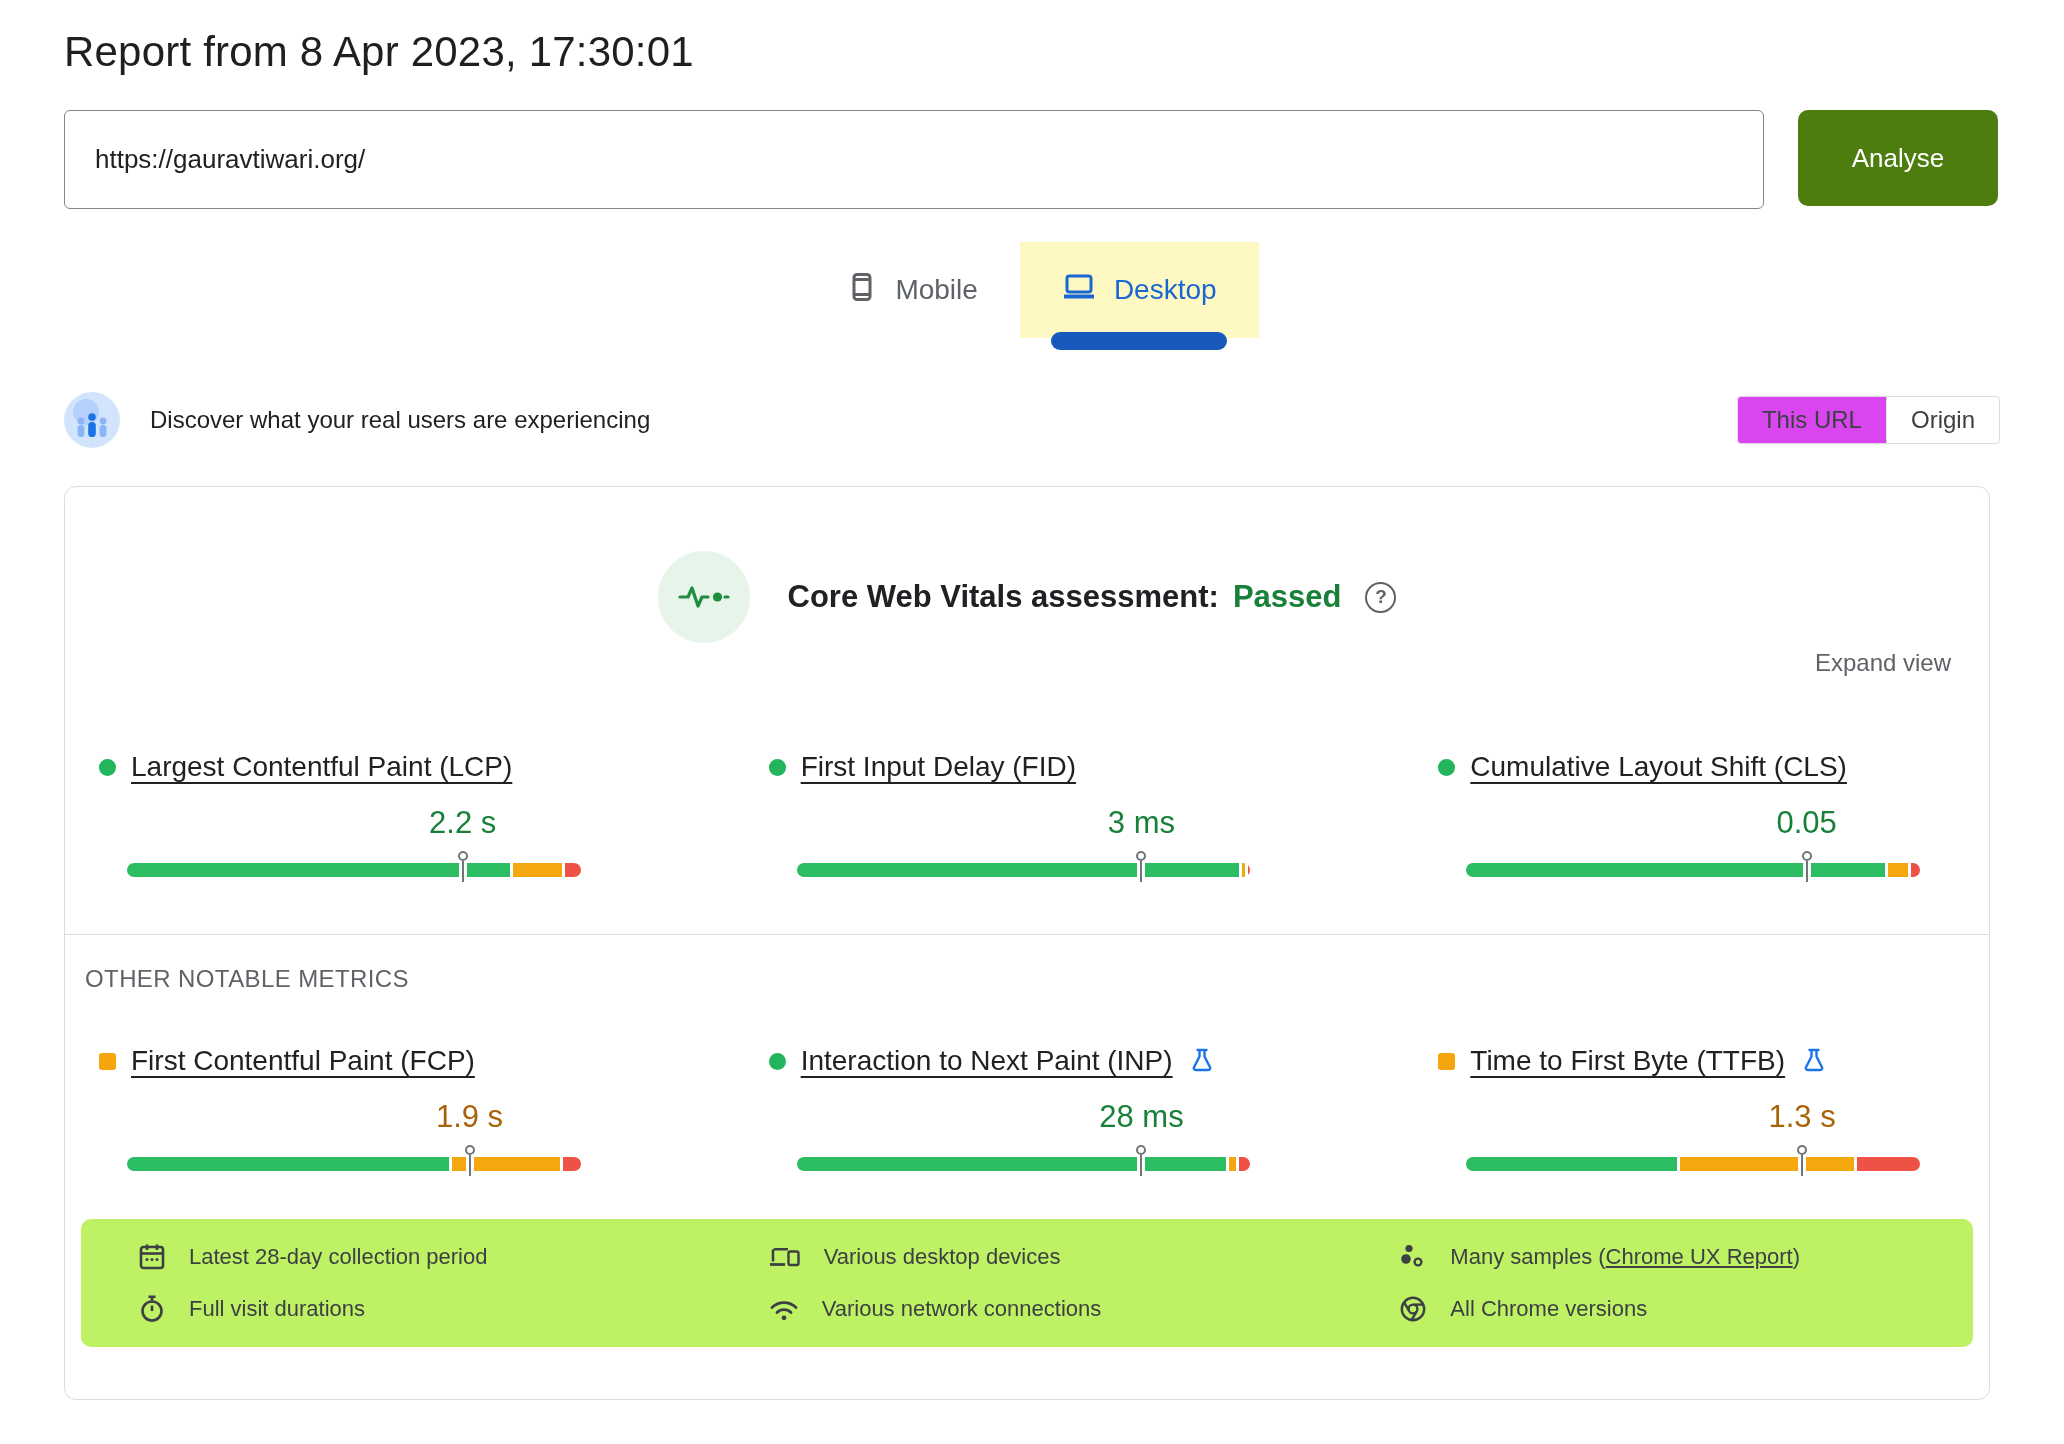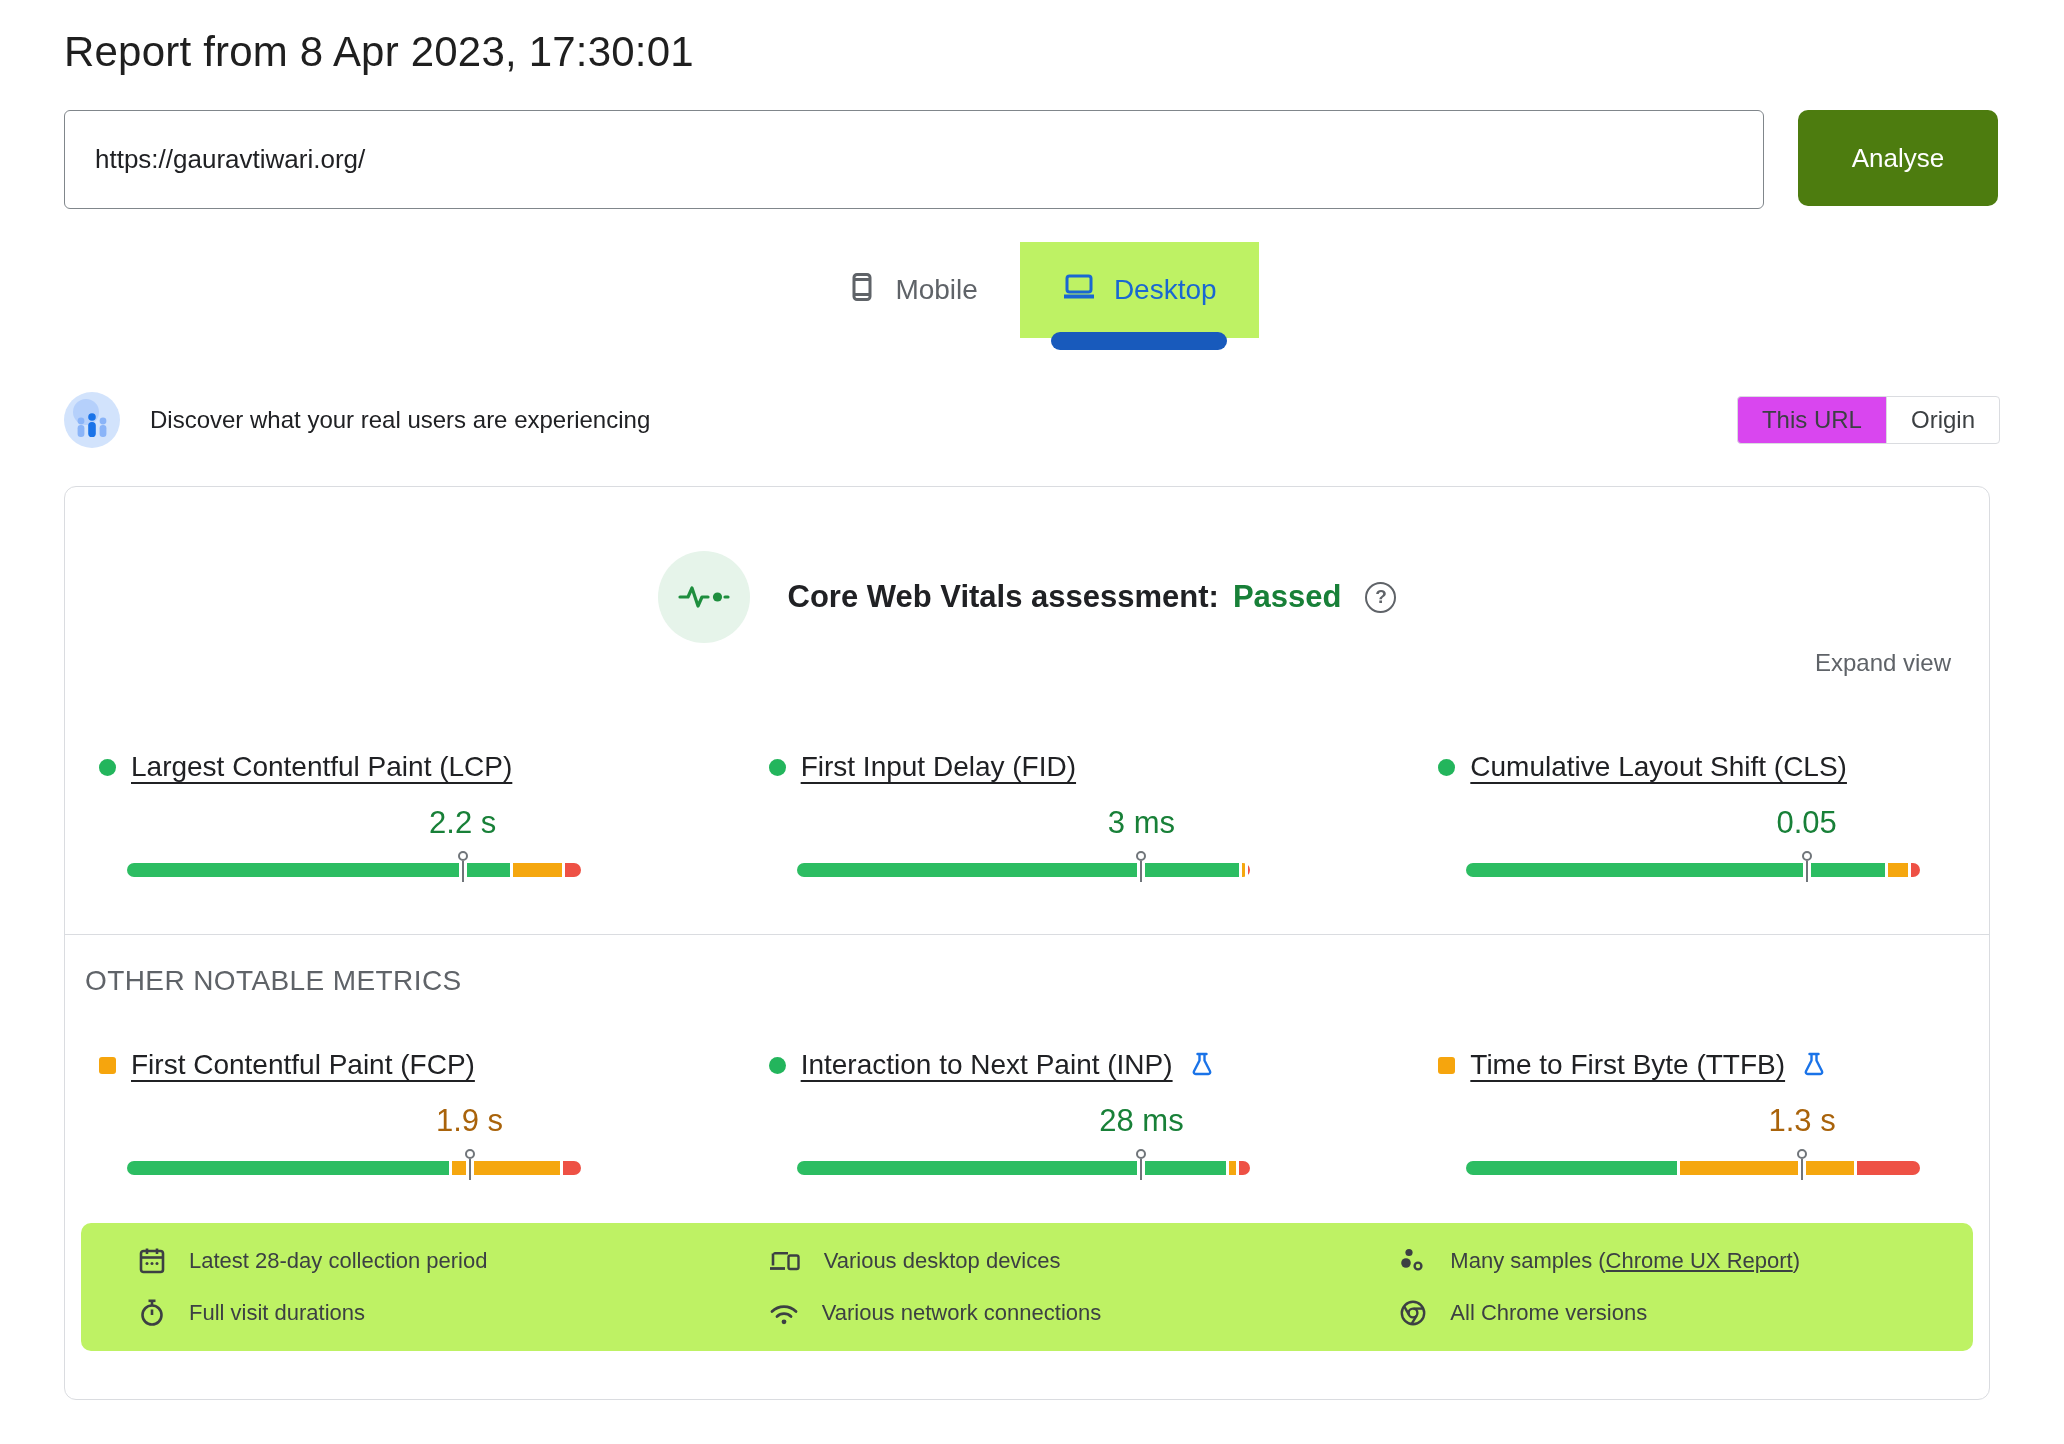--- a/index.html
+++ b/index.html
@@ -14,21 +14,21 @@
   .url-row { display:flex; margin:34px 64px 0 64px; gap:34px; }
   .url-input { width:1700px; height:99px; border:1px solid #80868b; border-radius:6px;
     font-family:"Liberation Sans",sans-serif; font-size:26px; color:#202124; padding:0 30px; outline:none; background:#fff; }
   .analyse-btn { width:200px; height:96px; background:#4d7c0f; border:none; border-radius:10px;
     color:#fff; font-size:26px; font-weight:500; font-family:"Liberation Sans",sans-serif; cursor:pointer; }
 
   
   .tabs { margin-top:33px; display:flex; justify-content:center; align-items:stretch; height:96px; }
   .tab { display:flex; align-items:center; gap:18px; padding:0 42px; font-size:28px; font-weight:500;
     color:#5f6368; cursor:pointer; position:relative; }
-  .tab.active { background:#bef264; color:#1967d2; }
+  .tab.active { background:#fef9c3; color:#1967d2; }
   .tab-indicator { position:absolute; left:50%; transform:translateX(-50%); bottom:-12px;
     width:176px; height:18px; border-radius:9px; background:#185abc; }
 
   
   .discover-row { margin:54px 64px 0 64px; display:flex; align-items:center; justify-content:space-between; }
   .discover-left { display:flex; align-items:center; gap:30px; }
   .crux-circle { width:56px; height:56px; border-radius:50%; background:#d2e3fc; display:flex; align-items:center; justify-content:center; }
   .discover-heading { font-size:24px; font-weight:500; color:#202124; }
   .scope-toggle { display:flex; }
   .scope-option { font-size:24px; color:#3c4043; padding:9px 24px; border:1px solid #dadce0; background:#fff; cursor:pointer; }
@@ -69,21 +69,21 @@
     display:flex; gap:3px; }
   .bar .seg { height:100%; }
   .seg.good { background:#2cbd62; }
   .seg.ni { background:#f5a70f; }
   .seg.poor { background:#ee5145; }
   .marker { position:absolute; bottom:-3px; transform:translateX(-50%); display:flex; flex-direction:column; align-items:center; }
   .marker-circle { width:10px; height:10px; border:2px solid #70757a; border-radius:50%; background:#fff; }
   .marker-line { width:2px; height:21px; background:#70757a; border-left:3px solid #fff; border-right:3px solid #fff; box-sizing:content-box; }
 
   .divider { margin-top:55px; border-top:1px solid #dadce0; }
-  .other-label { margin:30px 0 2px 20px; font-size:28px; color:#5f6368; letter-spacing:.4px; }
+  .other-label { margin:30px 0 2px 20px; font-size:24px; color:#5f6368; letter-spacing:.4px; }
 
   
   .info-panel { margin:46px 16px 0 16px; height:128px; background:#bef264; border-radius:10px;
     display:grid; grid-template-columns:repeat(3,1fr); grid-template-rows:1fr 1fr; padding:12px 0; }
   .info-item { display:flex; align-items:center; gap:22px; padding-left:56px; font-size:22px; color:#3c4043; }
   .info-icon { line-height:0; flex:none; }
   .info-text a { color:#3c4043; }
 </style>
 </head>
 <body>

